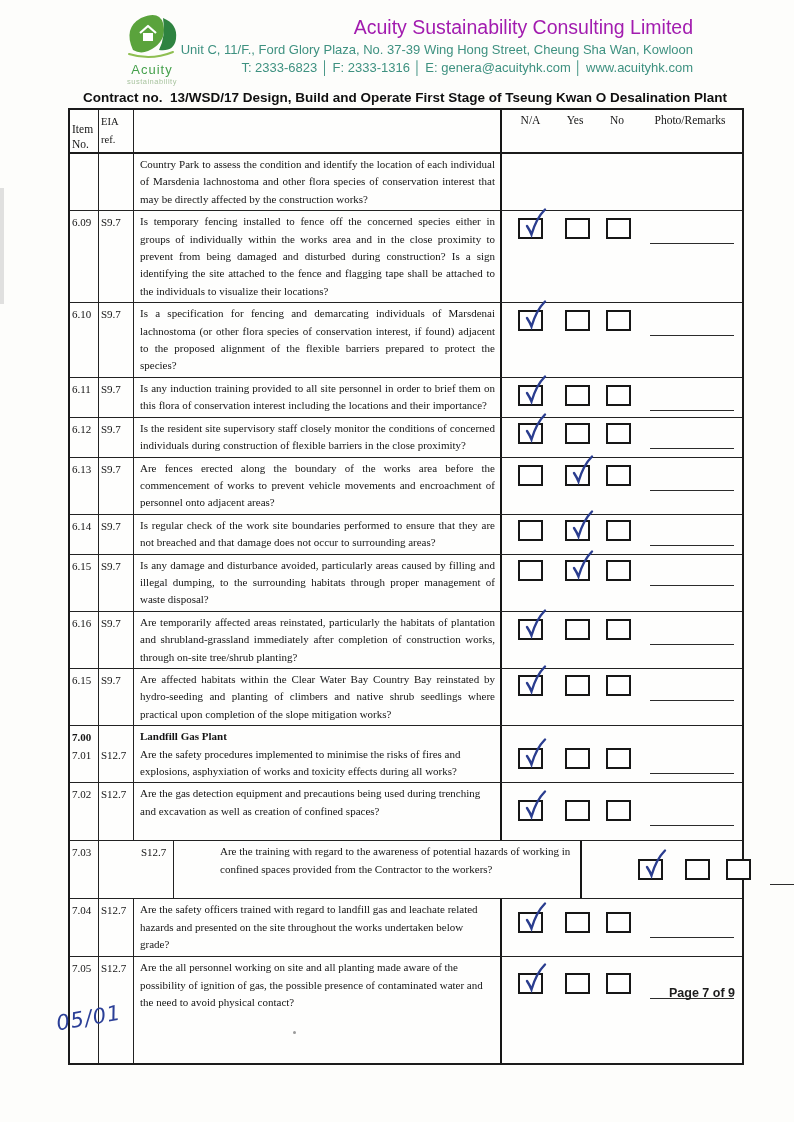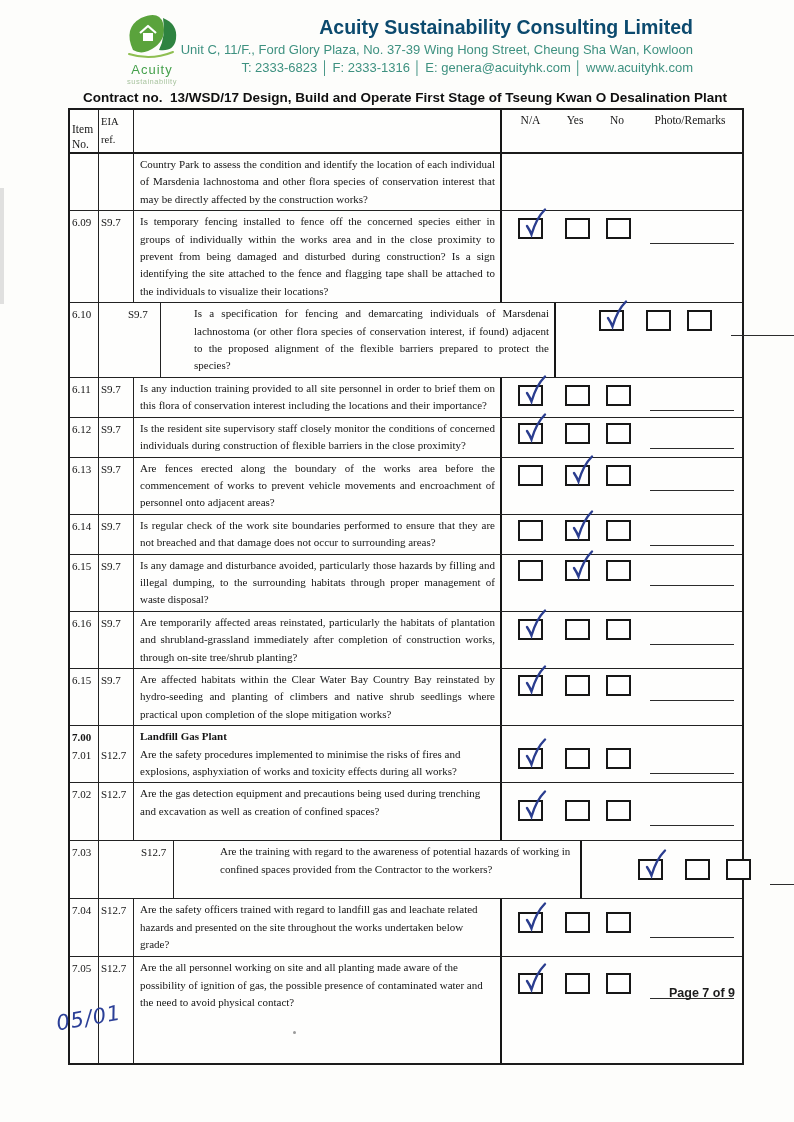--- a/index.html
+++ b/index.html
@@ -6,21 +6,21 @@
   .page{position:relative;width:794px;height:1122px;background:#fdfdfb;margin:0 auto;
         font-family:"Liberation Serif",serif;color:#141414;overflow:hidden;}
 
   
   .logo{position:absolute;left:100px;top:10px;width:104px;text-align:center;}
   .logo svg{display:block;margin:0 auto;}
   .logo-brand{font-family:"Liberation Sans",sans-serif;color:#44a04b;font-size:13px;letter-spacing:1px;margin-top:-2px;}
   .logo-tag{font-family:"Liberation Sans",sans-serif;color:#a9c4a0;font-size:7.5px;letter-spacing:0.5px;}
 
   .head-block{position:absolute;right:101px;top:16px;text-align:right;}
-  .company{font-family:"Liberation Sans",sans-serif;font-weight:bold;font-size:19.5px;color:#0c4a6e;}
+  .company{font-family:"Liberation Sans",sans-serif;font-weight:normal;font-size:19.5px;color:#a21caf;}
   .addr,.contact{font-family:"Liberation Sans",sans-serif;font-size:13px;color:#3e9180;margin-top:3px;white-space:nowrap;}
 
   .contract{position:absolute;top:90px;left:0;width:100%;text-align:center;
             font-family:"Liberation Sans",sans-serif;font-weight:bold;font-size:13.5px;color:#101010;white-space:pre-wrap;padding-left:8px;}
 
   
   .tbl{position:absolute;left:68px;top:108px;width:672px;border:2px solid #1b1b1b;background:#fefefd;}
   .row{display:grid;grid-template-columns:29px 35px 368px 236px;border-bottom:1.5px solid #222;}
   .row:last-child{border-bottom:none;}
   .cell{position:relative;box-sizing:border-box;}
@@ -116,21 +116,21 @@
             <div class="cb cb-na" style="top: 7px;">
               <svg class="tick" viewBox="0 0 27 34">
                 <path d="M7 19 C9 22 10.5 25 11.5 27.5 C14 19 19.5 8 25 2.5" fill="none" stroke="#2a3d8f" stroke-width="2.4" stroke-linecap="round"></path>
               </svg>
             </div>
             <div class="cb cb-yes" style="top: 7px;"></div>
             <div class="cb cb-no" style="top: 7px;"></div>
             <div class="remark-line" style="top: 32px;"></div>
           </div>
         </div>
-        <div class="row" style="min-height: 53px; gap: 27px;">
+        <div class="row" style="min-height: 53px;">
           <div class="cell c-item">
             <div>6.10</div>
           </div>
           <div class="cell c-eia">
             <div>S9.7</div>
           </div>
           <div class="cell c-q just">
             <div>Is a specification for fencing and demarcating individuals of Marsdenai lachnostoma (or other flora species of conservation interest, if found) adjacent to the proposed alignment of the flexible barriers prepared to protect the species?</div>
           </div>
           <div class="cell c-checks">
@@ -229,21 +229,21 @@
           </div>
         </div>
         <div class="row" style="min-height: 36px;">
           <div class="cell c-item">
             <div>6.15</div>
           </div>
           <div class="cell c-eia">
             <div>S9.7</div>
           </div>
           <div class="cell c-q just">
-            <div>Is any damage and disturbance avoided, particularly those hazards by filling and illegal dumping, to the surrounding habitats through proper management of waste disposal?</div>
+            <div>Is any damage and disturbance avoided, particularly areas caused by filling and illegal dumping, to the surrounding habitats through proper management of waste disposal?</div>
           </div>
           <div class="cell c-checks">
             <div class="cb cb-na" style="top: 5px;"></div>
             <div class="cb cb-yes" style="top: 5px;">
               <svg class="tick" viewBox="0 0 27 34">
                 <path d="M7 19 C9 22 10.5 25 11.5 27.5 C14 19 19.5 8 25 2.5" fill="none" stroke="#2a3d8f" stroke-width="2.4" stroke-linecap="round"></path>
               </svg>
             </div>
             <div class="cb cb-no" style="top: 5px;"></div>
             <div class="remark-line" style="top: 30px;"></div>

